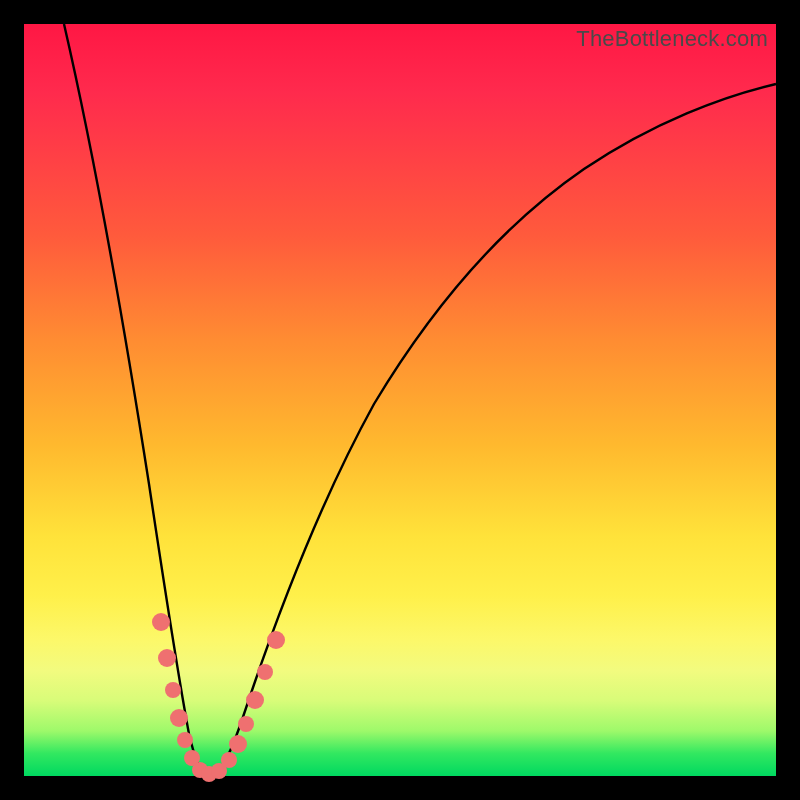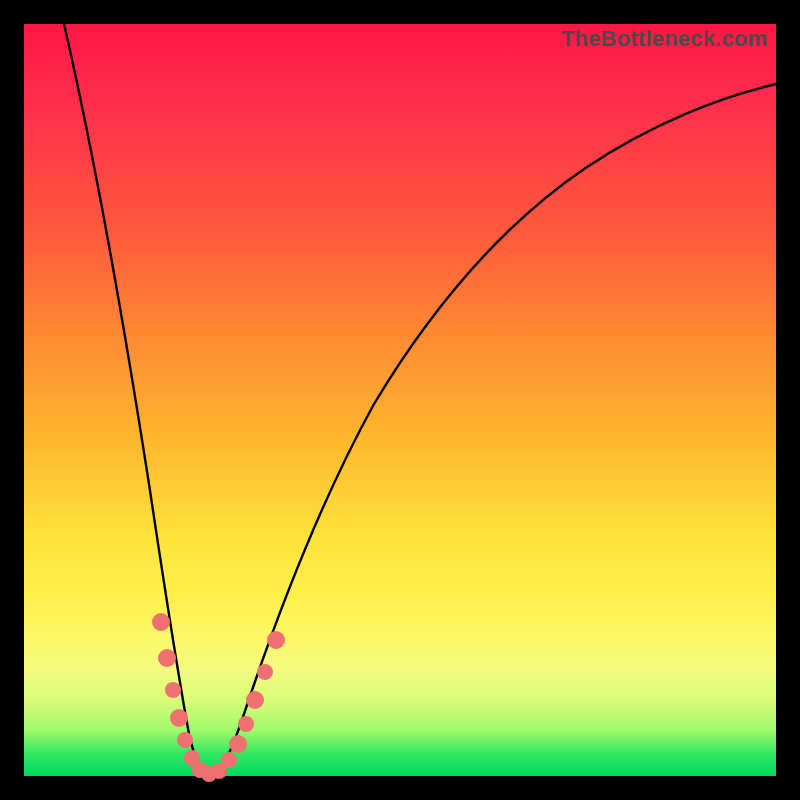--- a/index.html
+++ b/index.html
@@ -41,21 +41,21 @@
       #32e860 97%,
       #00d860 100%
     );
   }
   .watermark {
     position: absolute;
     top: 2px;
     right: 8px;
     color: #4a4a4a;
     font-size: 22px;
-    font-weight: 700;
+    font-weight: 400;
     letter-spacing: 0.2px;
     user-select: none;
   }
   svg.curve {
     position: absolute;
     left: 0;
     top: 0;
     width: 752px;
     height: 752px;
     overflow: visible;

